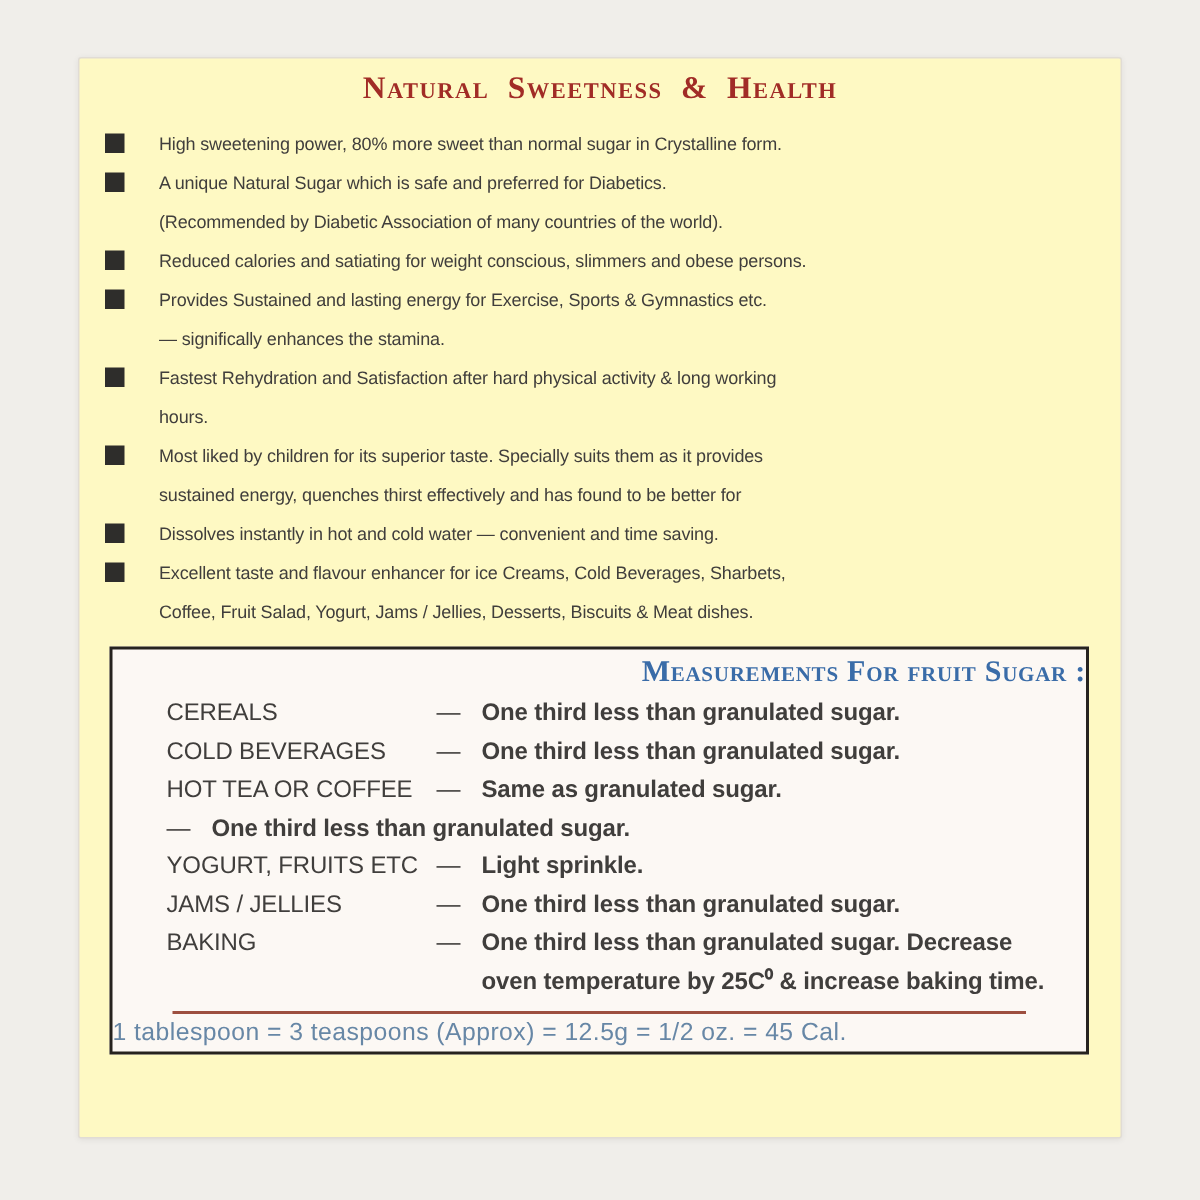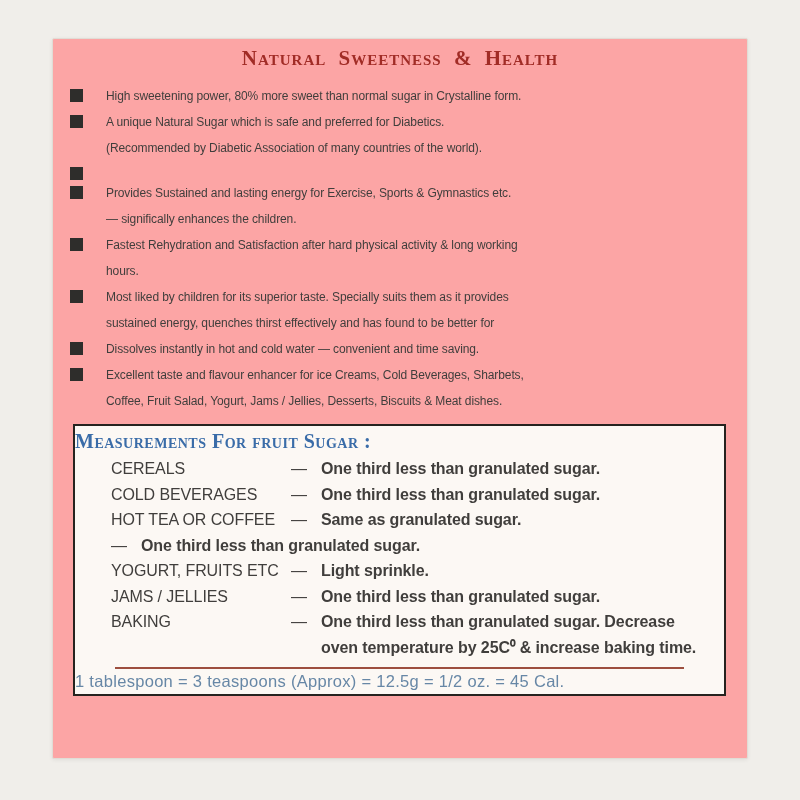--- a/index.html
+++ b/index.html
@@ -7,21 +7,21 @@
     width:800px;height:800px;
     background:#f0eeea;
     font-family:"Liberation Sans",sans-serif;
     position:relative;
     overflow:hidden;
   }
   .card{
     position:absolute;
     left:52px;top:38px;
     width:696px;height:721px;
-    background:#fca5a5;
+    background:#fef9c3;
     border:1px solid #e1dcd5;
     border-radius:2px;
     box-shadow:0 1px 4px rgba(0,0,0,.07);
     box-sizing:border-box;
     overflow:hidden;
   }
   .title{
     text-align:center;
     padding-top:7px;
     font-family:"Liberation Serif",serif;
@@ -58,21 +58,21 @@
   .m-box{
     margin:10px 0 0 20px;
     width:653px;
     height:272px;
     border:2.5px solid #26231f;
     box-sizing:border-box;
     background:#fcf8f4;
     overflow:hidden;
   }
   .m-heading{
-    text-align:left;
+    text-align:right;
     margin-top:4px;
     font-family:"Liberation Serif",serif;
     font-variant:small-caps;
     font-weight:600;
     font-size:20px;
     letter-spacing:0.5px;
     color:#3a6ca8;
   }
   .m-rows{margin:3px 0 0 36px;}
   .m-row{
@@ -115,26 +115,29 @@
     </li>
     <li>
       <span class="bullet"></span>
       <div class="b-content">
         <div class="b-line">A unique Natural Sugar which is safe and preferred for Diabetics.</div>
         <div class="b-line">(Recommended by Diabetic Association of many countries of the world).</div>
       </div>
     </li>
     <li>
       <span class="bullet"></span>
+      <div class="b-content">
+        <div class="b-line">Reduced calories and satiating for weight conscious, slimmers and obese persons.</div>
+      </div>
     </li>
     <li>
       <span class="bullet"></span>
       <div class="b-content">
         <div class="b-line">Provides Sustained and lasting energy for Exercise, Sports &amp; Gymnastics etc.</div>
-        <div class="b-line">— significally enhances the children.</div>
+        <div class="b-line">— significally enhances the stamina.</div>
       </div>
     </li>
     <li>
       <span class="bullet"></span>
       <div class="b-content">
         <div class="b-line">Fastest Rehydration and Satisfaction after hard physical activity &amp; long working</div>
         <div class="b-line">hours.</div>
       </div>
     </li>
     <li>

